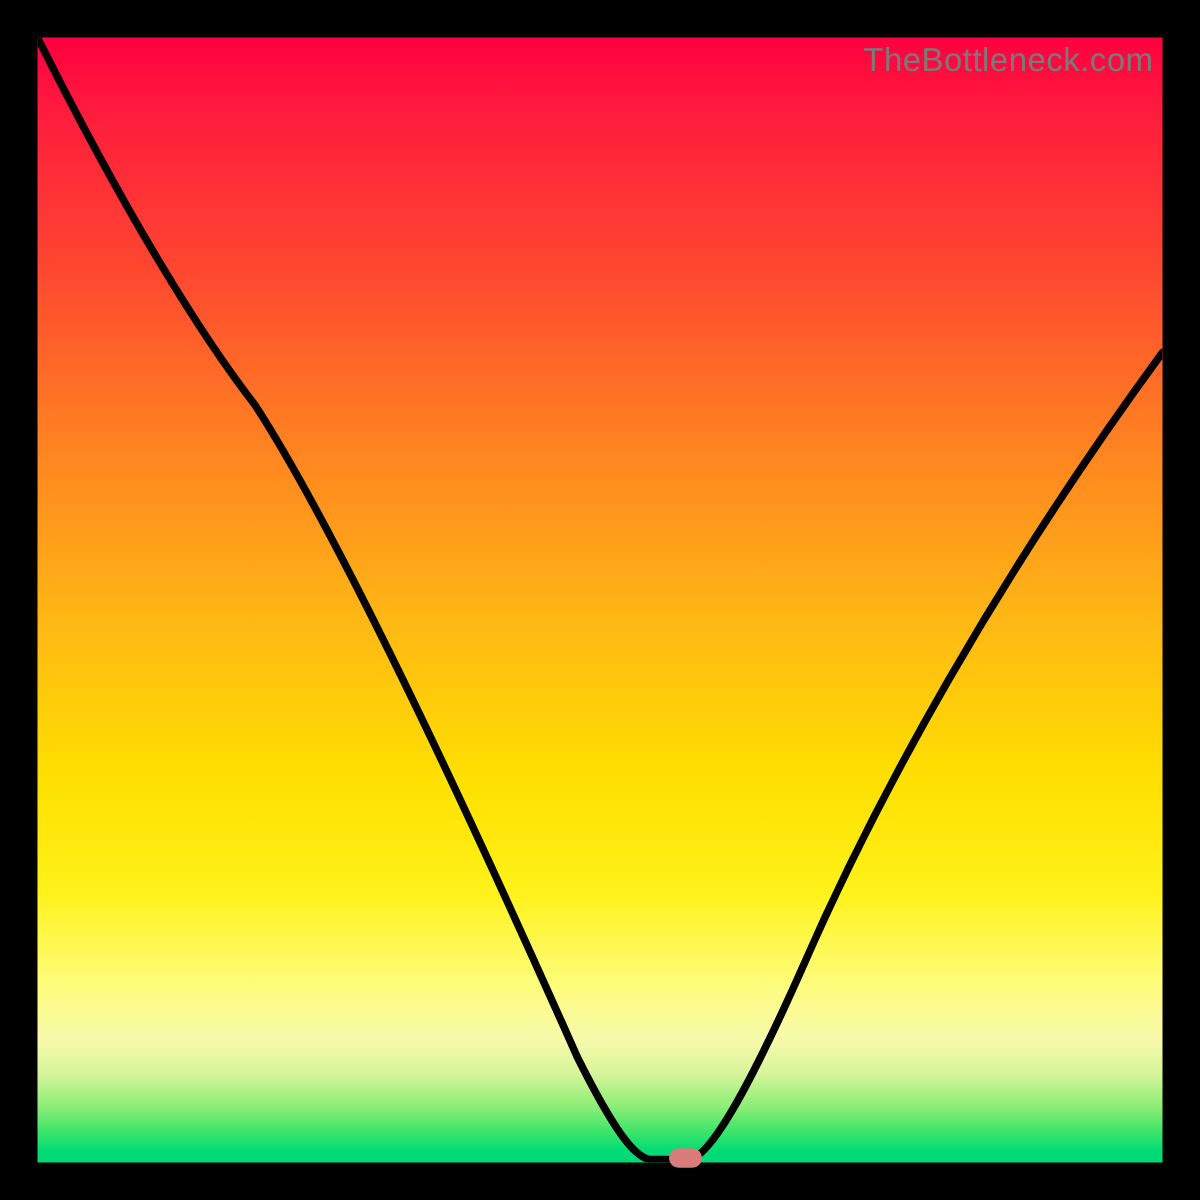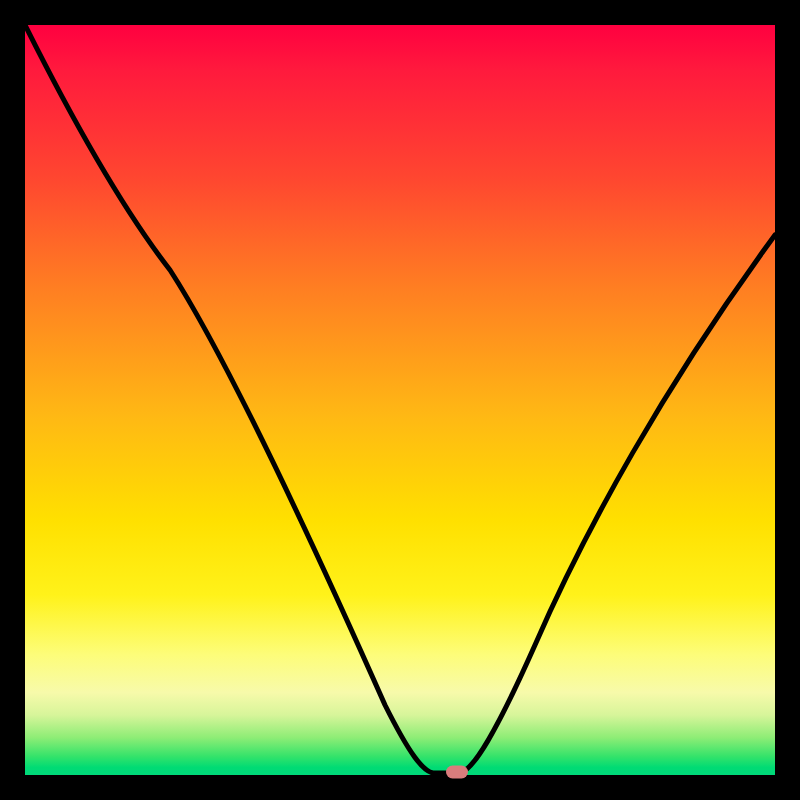--- a/index.html
+++ b/index.html
@@ -67,20 +67,21 @@
     background: #d97c7c;
     transform: translate(-50%, -50%);
   }
 </style>
 </head>
 <body>
 
 <div class="stage">
   <div class="plot-area">
 
+    <div class="watermark">TheBottleneck.com</div>
 
     <svg class="curve" viewBox="0 0 750 750" preserveAspectRatio="none">
       <path d="M 0 0
                C 60 120, 110 200, 145 245
                C 200 330, 280 500, 360 680
                C 385 730, 398 746, 408 748
                L 435 748
                C 448 745, 470 710, 510 620
                C 560 505, 640 360, 750 210" fill="none" stroke="#000" stroke-width="5" stroke-linecap="round" vector-effect="non-scaling-stroke"></path>
     </svg>

